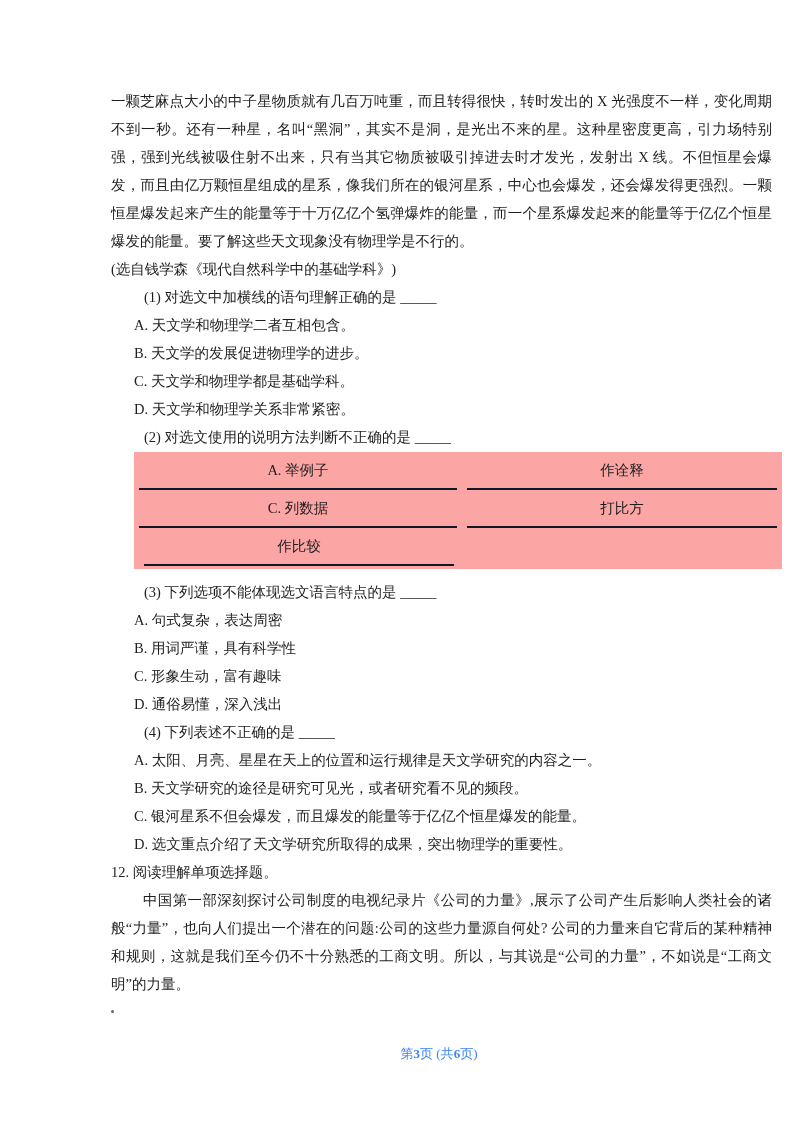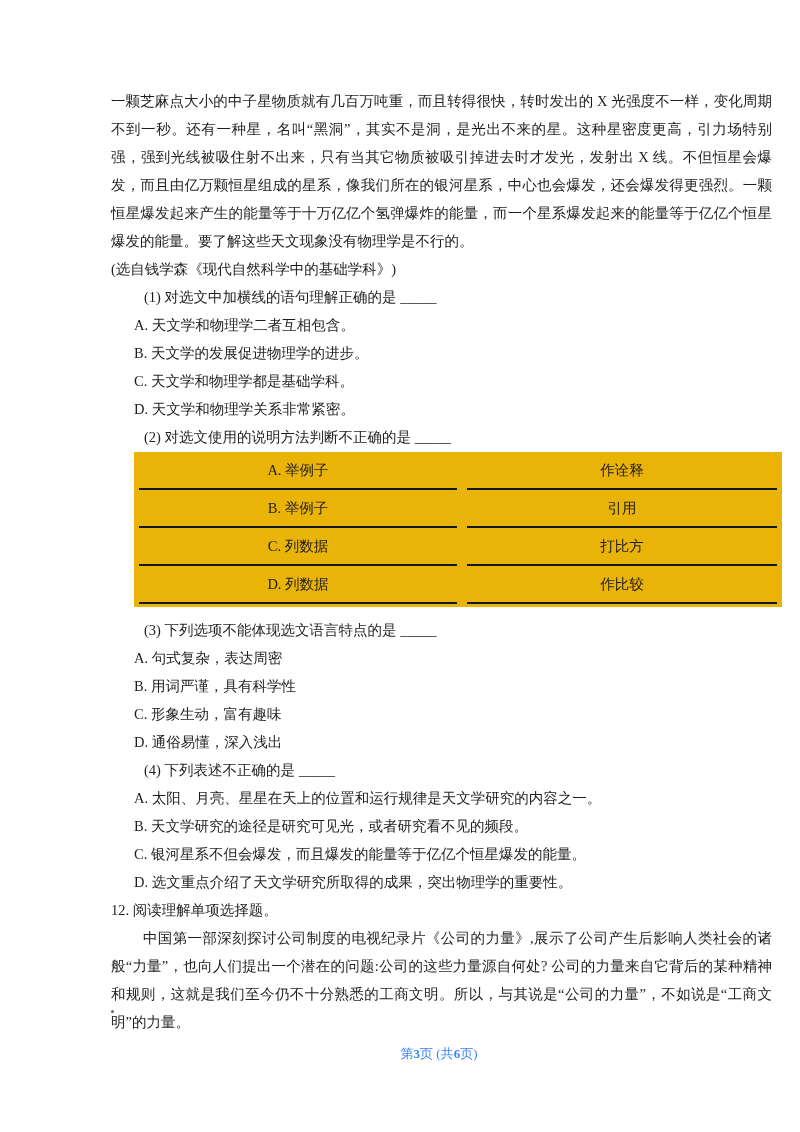--- a/index.html
+++ b/index.html
@@ -82,38 +82,32 @@
   <div class="citation">(选自钱学森《现代自然科学中的基础学科》)</div>
 
   <div class="q-title">(1) 对选文中加横线的语句理解正确的是 _____</div>
   <div class="q-option">A. 天文学和物理学二者互相包含。</div>
   <div class="q-option">B. 天文学的发展促进物理学的进步。</div>
   <div class="q-option">C. 天文学和物理学都是基础学科。</div>
   <div class="q-option">D. 天文学和物理学关系非常紧密。</div>
 
   <div class="q-title">(2) 对选文使用的说明方法判断不正确的是 _____</div>
 
-  <div class="method-table" style="background-color: #eab308;">
+  <div class="method-table" style="background-color: #fca5a5;">
     <div class="mt-row">
       <div class="mt-cell left">A. 举例子</div>
       <div class="mt-gap"></div>
       <div class="mt-cell right">作诠释</div>
-    </div>
-    <div class="mt-row">
-      <div class="mt-cell left">B. 举例子</div>
-      <div class="mt-gap"></div>
-      <div class="mt-cell right">引用</div>
     </div>
     <div class="mt-row">
       <div class="mt-cell left">C. 列数据</div>
       <div class="mt-gap"></div>
       <div class="mt-cell right">打比方</div>
     </div>
     <div class="mt-row">
-      <div class="mt-cell left">D. 列数据</div>
       <div class="mt-gap"></div>
       <div class="mt-cell right">作比较</div>
     </div>
   </div>
 
   <div class="q-title">(3) 下列选项不能体现选文语言特点的是 _____</div>
   <div class="q-option">A. 句式复杂，表达周密</div>
   <div class="q-option">B. 用词严谨，具有科学性</div>
   <div class="q-option">C. 形象生动，富有趣味</div>
   <div class="q-option">D. 通俗易懂，深入浅出</div>

